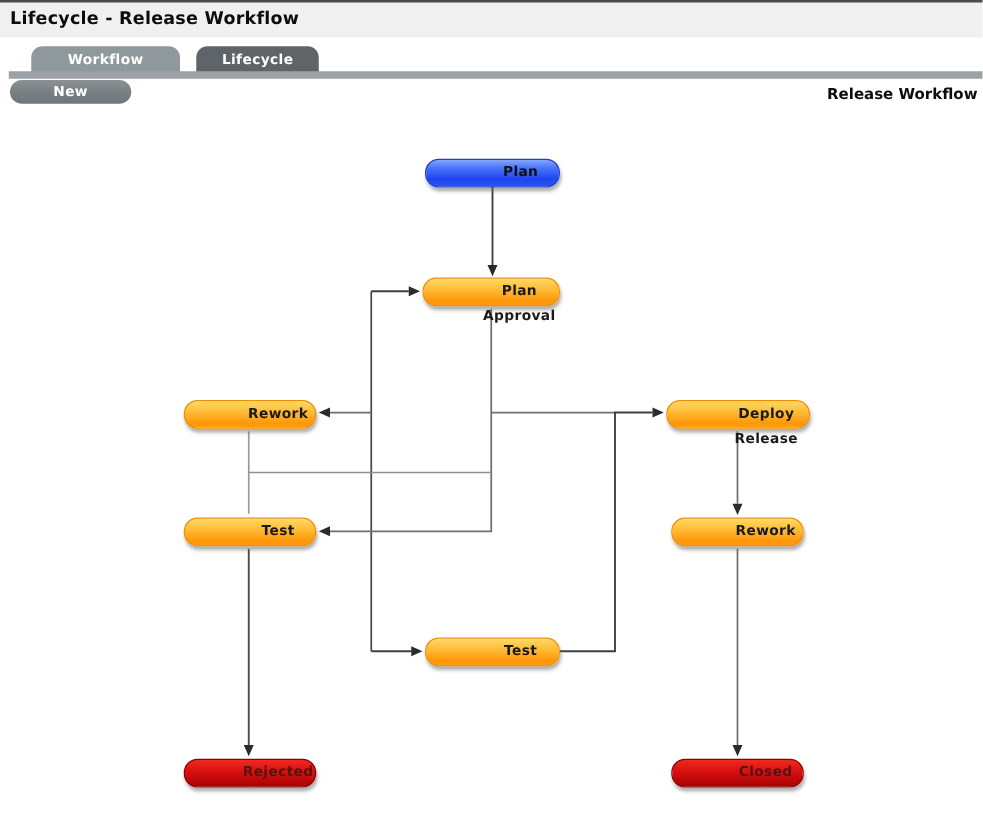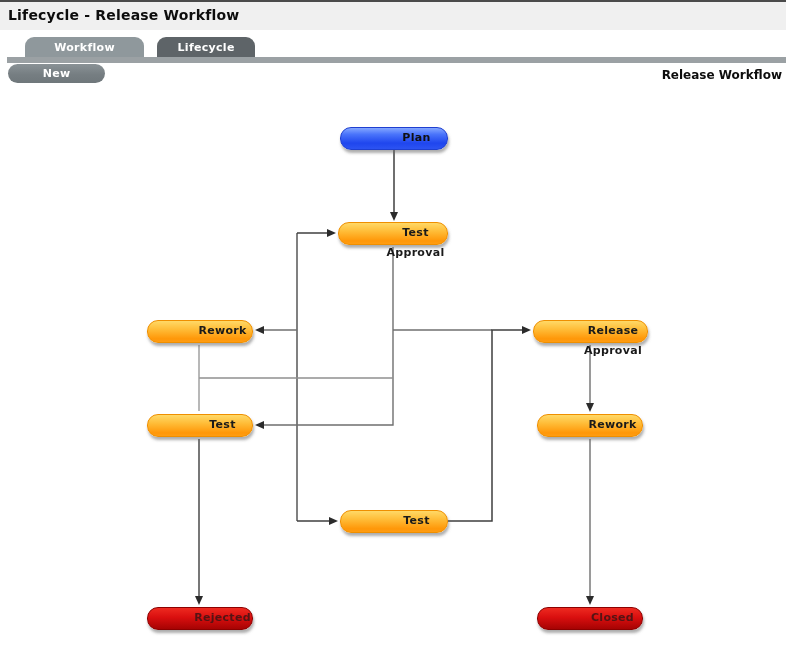--- a/index.html
+++ b/index.html
@@ -96,22 +96,22 @@
       <polyline points="393,330 492,330" fill="none" stroke="#6f6f6f" stroke-width="1.4"></polyline>
       <polygon points="531,330 522,334 522,326" fill="#2b2b2b"></polygon>
       <polyline points="448,521 492,521 492,330 522,330" fill="none" stroke="#3f3f3f" stroke-width="1.5"></polyline>
       <polygon points="590,412 586,403 594,403" fill="#2b2b2b"></polygon>
       <polyline points="590,345 590,403" fill="none" stroke="#6f6f6f" stroke-width="1.4"></polyline>
       <polygon points="590,605 586,596 594,596" fill="#2b2b2b"></polygon>
       <polyline points="590,439 590,596" fill="none" stroke="#6f6f6f" stroke-width="1.4"></polyline>
     </svg>
   <div id="nodes">
       <div class="node blue" style="left: 340px; top: 127px; width: 108px; height: 23px; line-height: 20px;">Plan</div>
-      <div class="node orange" style="left: 338px; top: 222px; width: 110px; height: 23px; line-height: 20px;">Test Approval</div>
+      <div class="node orange" style="left: 338px; top: 222px; width: 110px; height: 23px; line-height: 20px;">Plan Approval</div>
       <div class="node orange" style="left: 147px; top: 320px; width: 106px; height: 23px; line-height: 20px;">Rework</div>
-      <div class="node orange" style="left: 533px; top: 320px; width: 115px; height: 23px; line-height: 20px;">Release Approval</div>
+      <div class="node orange" style="left: 533px; top: 320px; width: 115px; height: 23px; line-height: 20px;">Deploy Release</div>
       <div class="node orange" style="left: 147px; top: 414px; width: 106px; height: 23px; line-height: 20px;">Test</div>
       <div class="node orange" style="left: 537px; top: 414px; width: 106px; height: 23px; line-height: 20px;">Rework</div>
       <div class="node orange" style="left: 340px; top: 510px; width: 108px; height: 23px; line-height: 20px;">Test</div>
       <div class="node red" style="left: 147px; top: 607px; width: 106px; height: 23px; line-height: 20px;">Rejected</div>
       <div class="node red" style="left: 537px; top: 607px; width: 106px; height: 23px; line-height: 20px;">Closed</div>
     </div>
 </div>
 
 </body></html>

